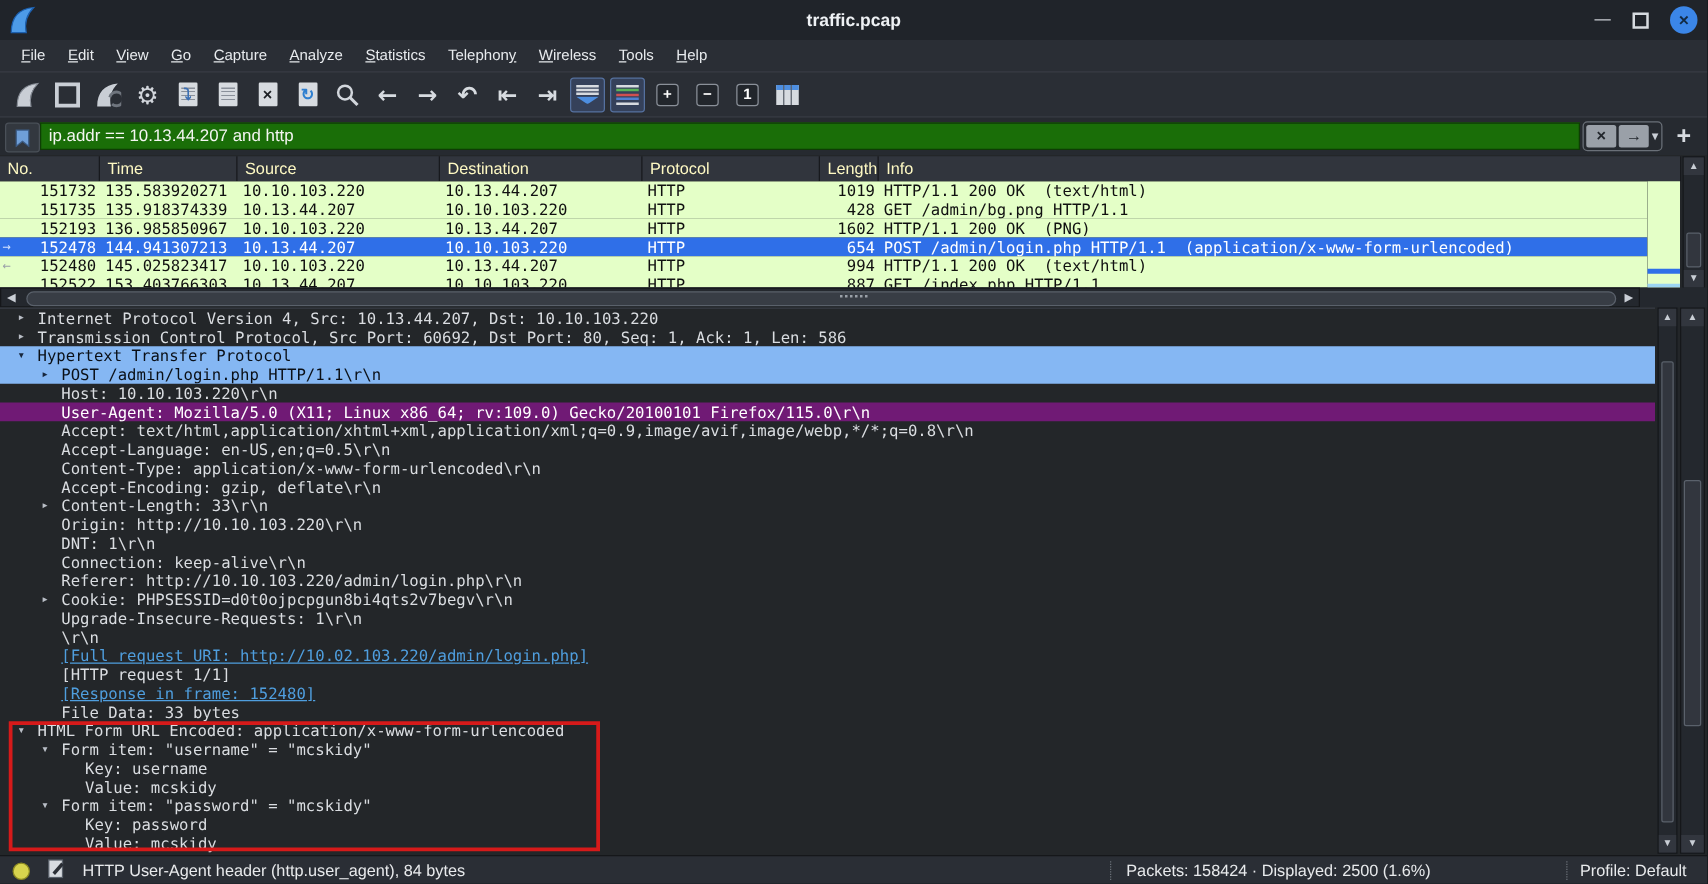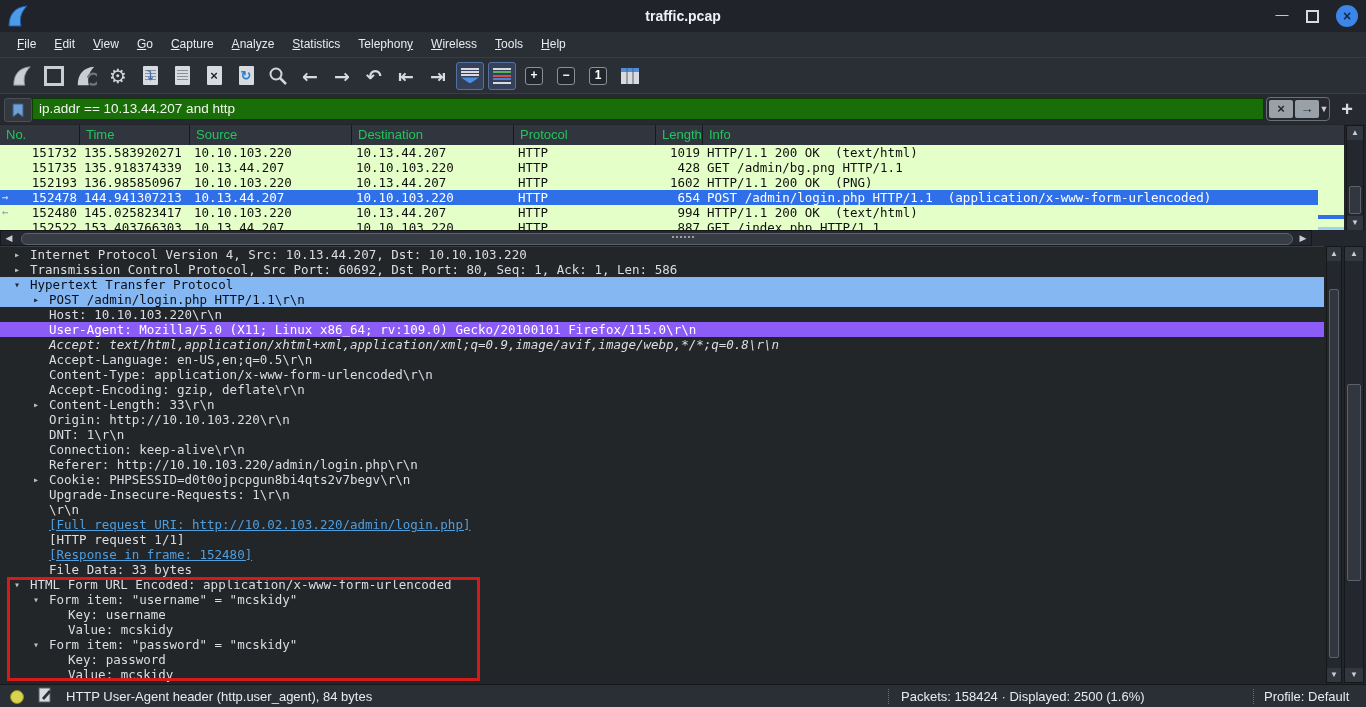--- a/index.html
+++ b/index.html
@@ -45,21 +45,21 @@
         font-family:"Liberation Sans",sans-serif;}
   .fgroup{position:absolute;left:1266px;top:3px;width:64px;height:24px;border:1px solid #6a7078;border-radius:4px;
           display:flex;align-items:center;box-sizing:border-box;}
   .fbtn{width:24px;height:18px;margin-left:2px;background:#9aa0a8;border-radius:2px;color:#22262c;
         font-size:13px;font-weight:bold;text-align:center;line-height:18px;}
   .fcaret{width:10px;text-align:center;color:#c9ced5;font-size:9px;}
   .fplus{position:absolute;left:1336px;top:3px;width:22px;height:24px;color:#d7dbe0;font-size:20px;font-weight:bold;
          text-align:center;line-height:24px;}
   
   .plist-header{position:absolute;left:0;top:125px;width:1345px;height:20px;background:#31353d;
-      display:grid;grid-template-columns:80px 110px 162px 162px 142px 47px 1fr;font-size:13px;color:#22c55e;}
+      display:grid;grid-template-columns:80px 110px 162px 162px 142px 47px 1fr;font-size:13px;color:#fef9c3;}
   .plist-header .hc{line-height:20px;padding-left:6px;border-right:1px solid #17191d;white-space:pre;overflow:hidden;}
   .plist-rows{position:absolute;left:0;top:145px;width:1318px;height:85px;overflow:hidden;
       font-family:"DejaVu Sans Mono","Liberation Mono",monospace;font-size:12.5px;}
   .prow{display:grid;grid-template-columns:80px 110px 162px 162px 142px 47px 1fr;height:15px;line-height:15px;
         background:#e4ffc7;color:#101010;white-space:pre;}
   .prow.sel{background:#2f6fe8;color:#ffffff;}
   .prow .c0{text-align:right;padding-right:3px;position:relative;}
   .prow .mk{position:absolute;left:2px;top:0;font-size:11px;color:#9aa0a8;}
   .prow.sel .mk{color:#cfe0ff;}
   .prow .cL{text-align:right;padding-right:3px;}
@@ -77,21 +77,21 @@
   .hsb .harr{position:absolute;top:1px;width:12px;height:12px;color:#c9ced5;font-size:9px;text-align:center;line-height:13px;}
   .hsb .hthumb{position:absolute;left:20px;top:2px;width:1270px;height:10px;background:#383d45;border:1px solid #5a616b;border-radius:6px;}
   .corner{position:absolute;left:1312px;top:230px;width:54px;height:16px;background:#24282e;}
   .grip{position:absolute;left:672px;top:236px;display:flex;gap:2px;}
   .grip i{width:2px;height:2px;background:#9aa0a8;display:block;}
   
   .details{position:absolute;left:0;top:246px;width:1324px;height:437px;overflow:hidden;background:#232629;
       font-family:"DejaVu Sans Mono","Liberation Mono",monospace;font-size:12.5px;color:#dadde1;border-top:1px solid #383d45;}
   .drow{height:15px;line-height:15px;white-space:pre;position:relative;}
   .drow.rel{background:#85b7f3;color:#0a0f16;}
-  .drow.sel{background:#8b5cf6;color:#ffffff;}
+  .drow.sel{background:#701a75;color:#ffffff;}
   .drow .arrow{position:absolute;top:0;font-size:10px;color:#b9bec6;}
   .drow.rel .arrow{color:#17263c;}
   .drow .txt{position:absolute;top:0;}
   .drow .txt.lnk{color:#4f9ede;text-decoration:underline;}
   
   .redbox{position:absolute;left:7px;top:577px;width:473px;height:104px;border:3px solid #d61a1a;box-sizing:border-box;pointer-events:none;}
   
   .statusbar{position:absolute;left:0;top:684px;width:1366px;height:23px;background:#2a2e35;border-top:1px solid #15171a;
       display:flex;align-items:center;font-size:13px;color:#e8eaec;}
   .led{width:12px;height:12px;border-radius:50%;background:#d8d44e;border:1px solid #8d8a22;margin:0 14px 0 10px;}
@@ -285,21 +285,21 @@
       <i></i>
     </div>
 
   <div class="details" id="details">
       <div class="drow"><span class="arrow" style="left:14px;">▸</span><span class="txt" style="left:30px;">Internet Protocol Version 4, Src: 10.13.44.207, Dst: 10.10.103.220</span></div>
       <div class="drow"><span class="arrow" style="left:14px;">▸</span><span class="txt" style="left:30px;">Transmission Control Protocol, Src Port: 60692, Dst Port: 80, Seq: 1, Ack: 1, Len: 586</span></div>
       <div class="drow rel"><span class="arrow" style="left:14px;">▾</span><span class="txt" style="left:30px;">Hypertext Transfer Protocol</span></div>
       <div class="drow rel"><span class="arrow" style="left:33px;">▸</span><span class="txt" style="left:49px;">POST /admin/login.php HTTP/1.1\r\n</span></div>
       <div class="drow"><span class="txt" style="left:49px;">Host: 10.10.103.220\r\n</span></div>
       <div class="drow sel"><span class="txt" style="left:49px;">User-Agent: Mozilla/5.0 (X11; Linux x86_64; rv:109.0) Gecko/20100101 Firefox/115.0\r\n</span></div>
-      <div class="drow"><span class="txt" style="left:49px;font-style:italic;">Accept: text/html,application/xhtml+xml,application/xml;q=0.9,image/avif,image/webp,*/*;q=0.8\r\n</span></div>
+      <div class="drow"><span class="txt" style="left:49px;">Accept: text/html,application/xhtml+xml,application/xml;q=0.9,image/avif,image/webp,*/*;q=0.8\r\n</span></div>
       <div class="drow"><span class="txt" style="left:49px;">Accept-Language: en-US,en;q=0.5\r\n</span></div>
       <div class="drow"><span class="txt" style="left:49px;">Content-Type: application/x-www-form-urlencoded\r\n</span></div>
       <div class="drow"><span class="txt" style="left:49px;">Accept-Encoding: gzip, deflate\r\n</span></div>
       <div class="drow"><span class="arrow" style="left:33px;">▸</span><span class="txt" style="left:49px;">Content-Length: 33\r\n</span></div>
       <div class="drow"><span class="txt" style="left:49px;">Origin: http://10.10.103.220\r\n</span></div>
       <div class="drow"><span class="txt" style="left:49px;">DNT: 1\r\n</span></div>
       <div class="drow"><span class="txt" style="left:49px;">Connection: keep-alive\r\n</span></div>
       <div class="drow"><span class="txt" style="left:49px;">Referer: http://10.10.103.220/admin/login.php\r\n</span></div>
       <div class="drow"><span class="arrow" style="left:33px;">▸</span><span class="txt" style="left:49px;">Cookie: PHPSESSID=d0t0ojpcpgun8bi4qts2v7begv\r\n</span></div>
       <div class="drow"><span class="txt" style="left:49px;">Upgrade-Insecure-Requests: 1\r\n</span></div>

